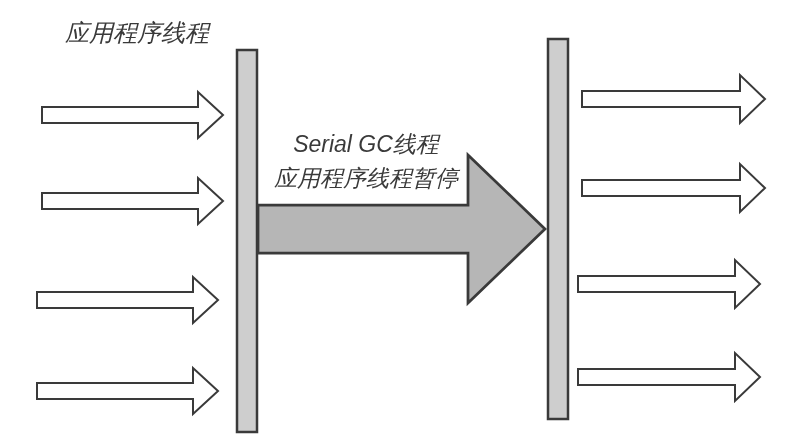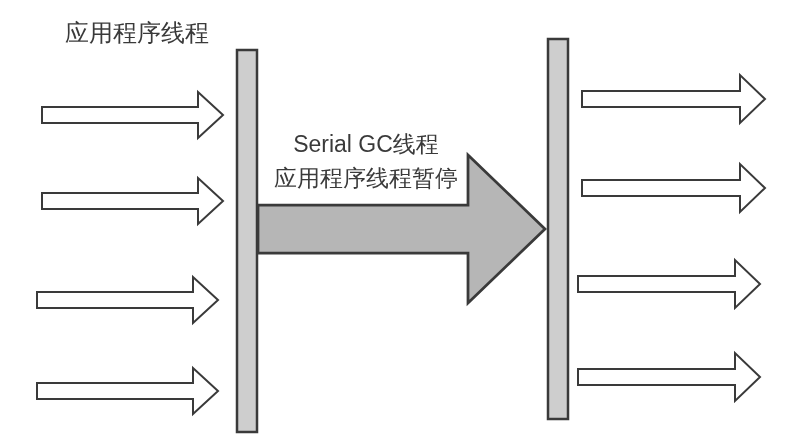--- a/index.html
+++ b/index.html
@@ -16,20 +16,21 @@
   html, body {
     width: 792px; height: 448px;
     background: var(--background);
     font-family: "Liberation Sans", "DejaVu Sans", sans-serif;
     overflow: hidden;
   }
   .canvas {
     position: relative;
     width: 640px; height: 448px;
     background: var(--background);
+    font-style: italic;
   }
   svg { display: block; }
   .thread-arrow {
     fill: var(--thread_arrow_fill);
     stroke: var(--thread_arrow_stroke);
     stroke-width: 2;
     stroke-linejoin: miter;
   }
   .pause-bar {
     fill: var(--bar_fill);

